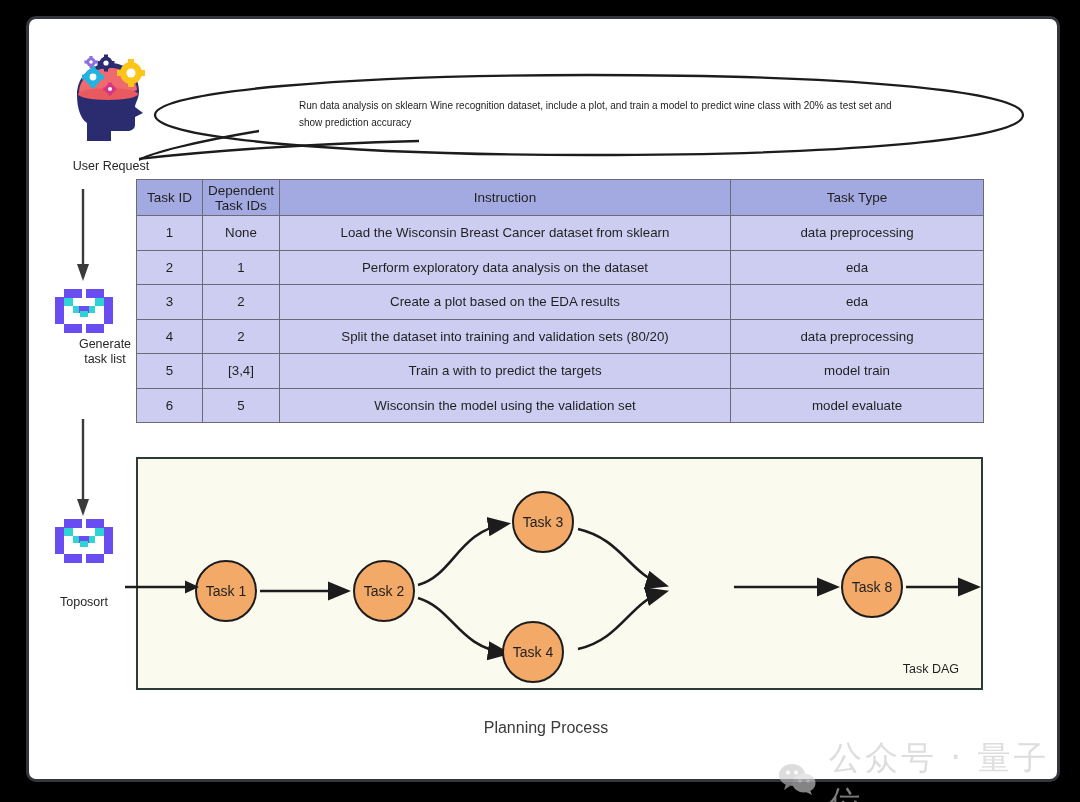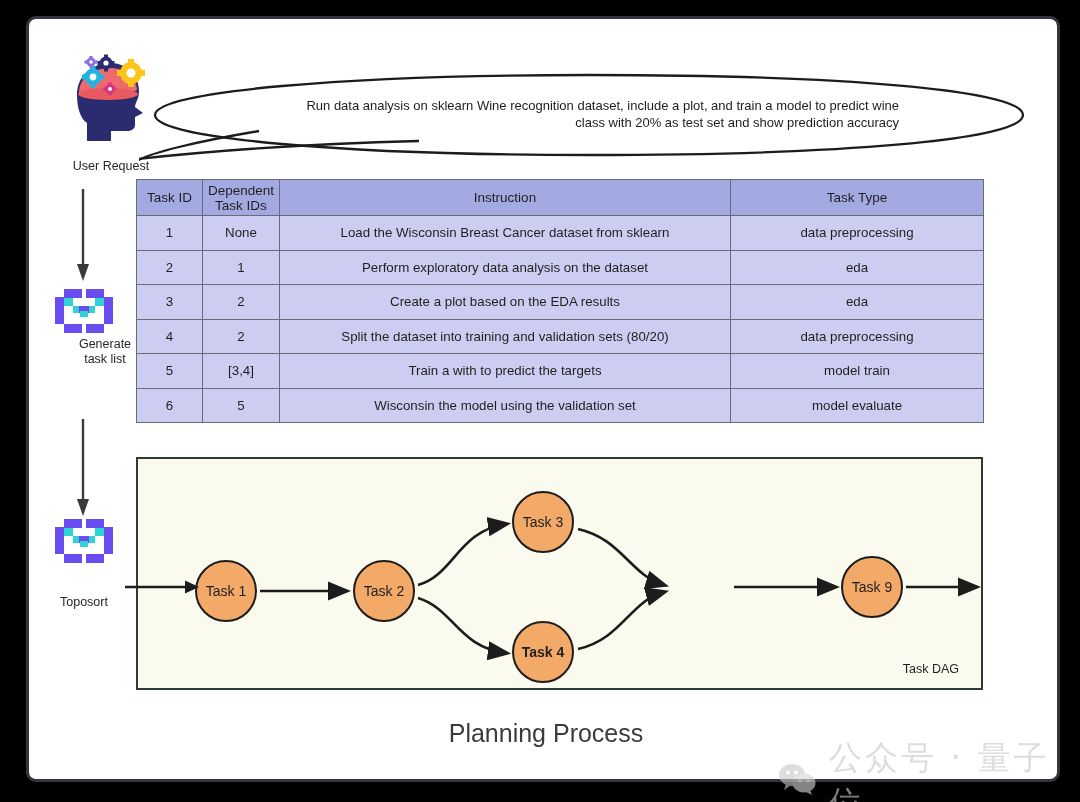--- a/index.html
+++ b/index.html
@@ -49,22 +49,22 @@
   
   #bubble {
     position: absolute;
     left: 110px; top: 52px;
     width: 900px; height: 90px;
   }
   #bubble-text {
     position: absolute;
     left: 160px; top: 26px;
     width: 600px;
-    text-align: right;
-    font-size: 13px;
+    text-align: left;
+    font-size: 10px;
     line-height: 17px;
     color: #1d1d1d;
   }
 
   
   #task-table {
     position: absolute;
     left: 107px; top: 160px;
     width: 847px;
     border-collapse: collapse;
@@ -119,21 +119,21 @@
     font-size: 14px;
     color: #1f1f1f;
   }
 
   
   #caption {
     position: absolute;
     left: 0; top: 700px;
     width: 1034px;
     text-align: center;
-    font-size: 25px;
+    font-size: 16px;
     color: #3b3b3b;
   }
 
   
   #watermark {
     position: absolute;
     left: 778px; top: 736px;
     display: flex;
     align-items: center;
     gap: 11px;
@@ -374,25 +374,25 @@
 
       <div class="node" style="left:57px;  top:101px;">
           <span>Task 1</span>
         </div>
       <div class="node" style="left:215px; top:101px;">
           <span>Task 2</span>
         </div>
       <div class="node" style="left:374px; top:32px;">
           <span>Task 3</span>
         </div>
-      <div class="node" style="left:374px; top:162px;font-weight:bold;">
+      <div class="node" style="left:364px; top:162px;">
           <span>Task 4</span>
         </div>
       <div class="node" style="left:703px; top:97px;">
-          <span>Task 9</span>
+          <span>Task 8</span>
         </div>
 
       <div id="dag-label">Task DAG</div>
     </div>
 
     <svg style="position:absolute; left:96px; top:555px;" width="80" height="26" viewBox="0 0 80 26">
       <line x1="0" y1="13" x2="62" y2="13" stroke="#1c1c1c" stroke-width="2.6"></line>
       <polygon points="74,13 60,6.5 60,19.5" fill="#1c1c1c"></polygon>
     </svg>
 

